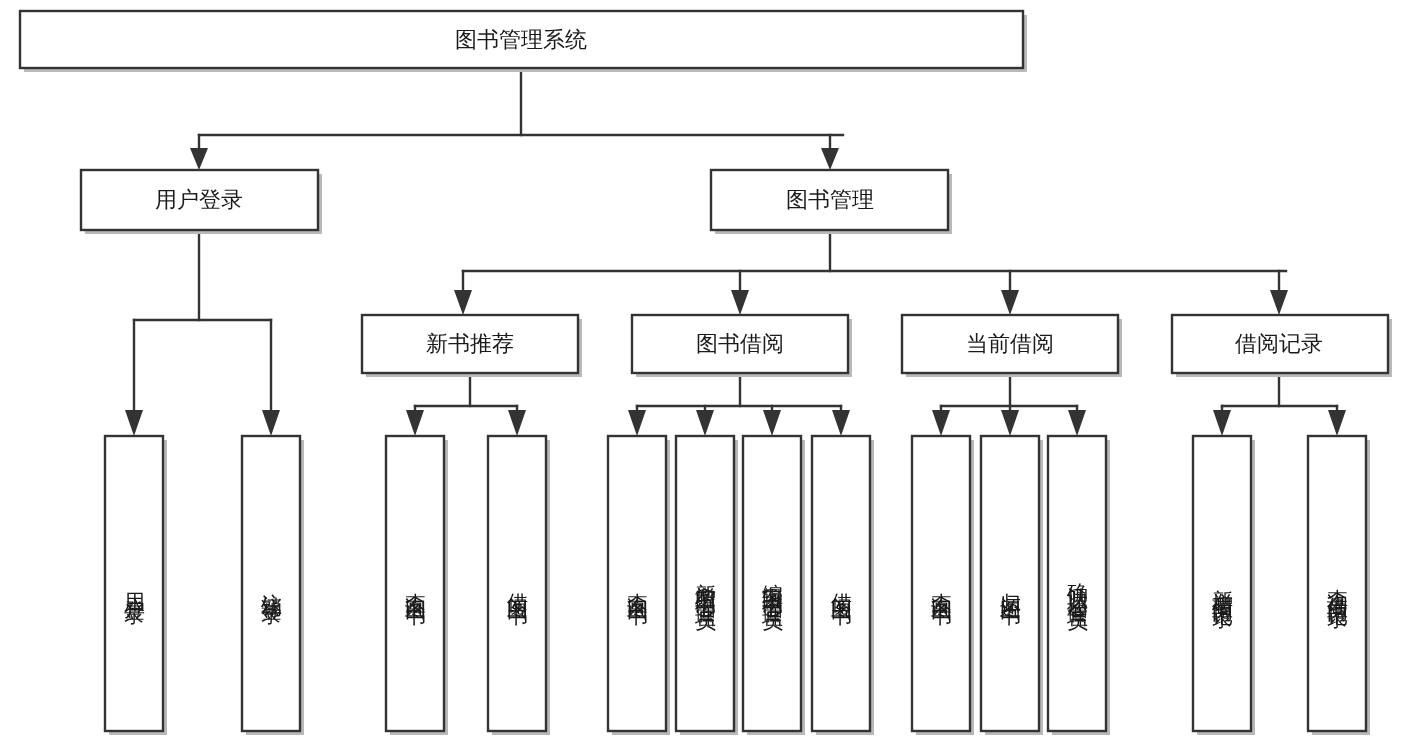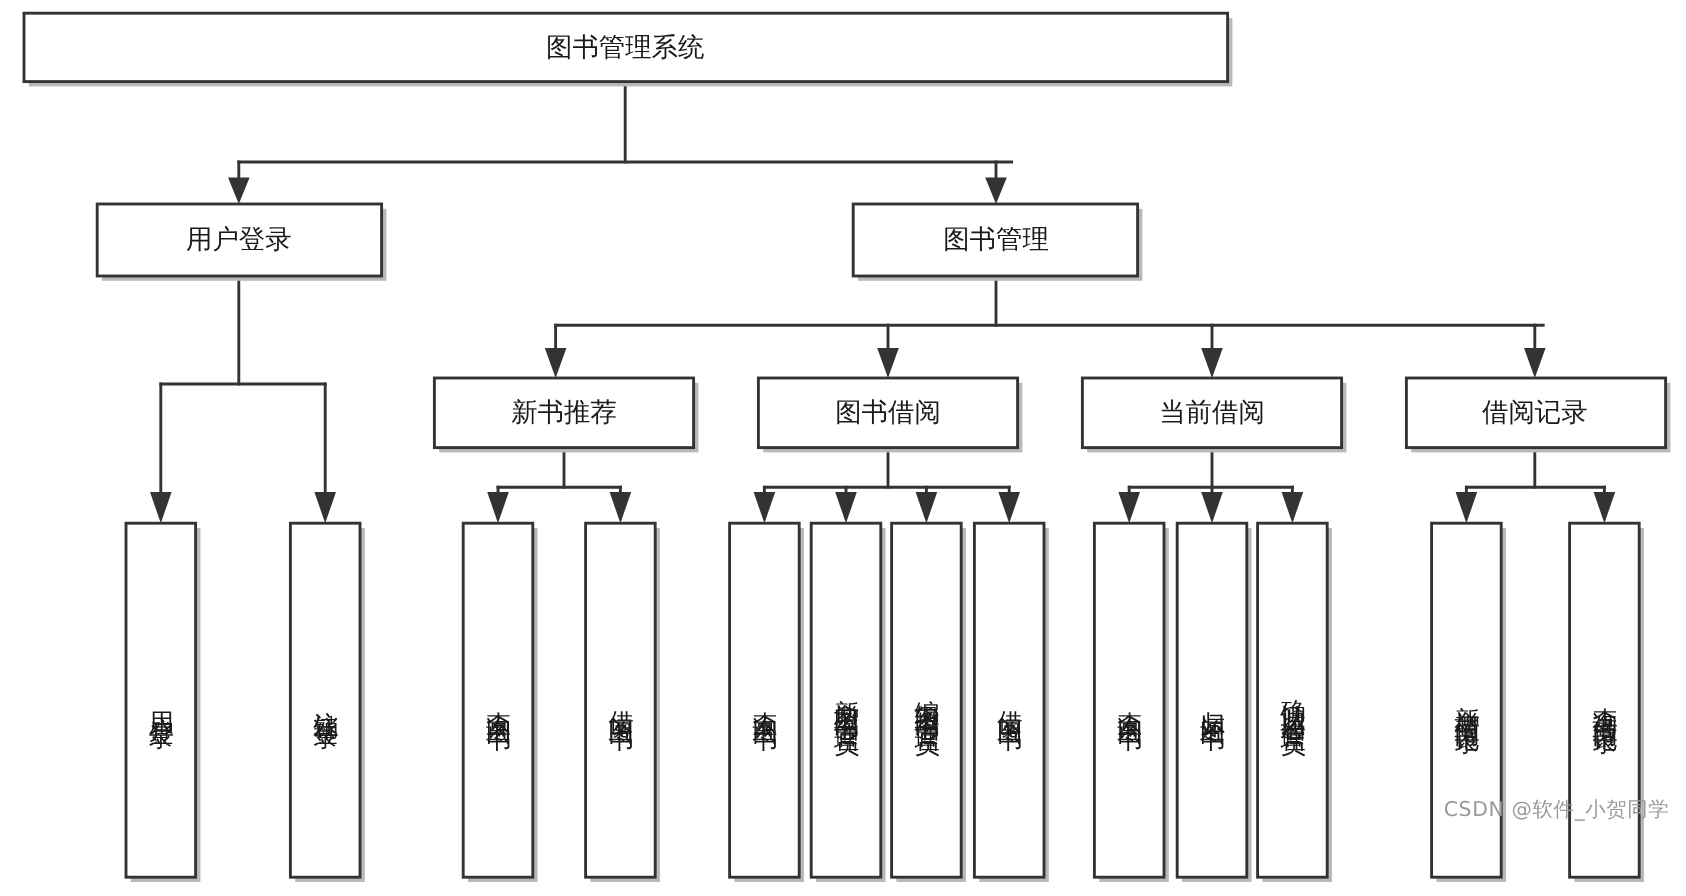--- a/index.html
+++ b/index.html
@@ -248,14 +248,13 @@
       <div style="position: absolute; left: 676px; top: 436px; width: 58px; height: 295px; writing-mode: vertical-rl; text-orientation: upright; display: flex; align-items: center; justify-content: center; font-family: &quot;DejaVu Sans&quot;, &quot;Liberation Sans&quot;, sans-serif; font-size: 21px; line-height: 1; color: rgb(26, 26, 26); letter-spacing: 4px; pointer-events: none; user-select: none;">新增图书（管理员）</div>
       <div style="position: absolute; left: 743px; top: 436px; width: 58px; height: 295px; writing-mode: vertical-rl; text-orientation: upright; display: flex; align-items: center; justify-content: center; font-family: &quot;DejaVu Sans&quot;, &quot;Liberation Sans&quot;, sans-serif; font-size: 21px; line-height: 1; color: rgb(26, 26, 26); letter-spacing: 4px; pointer-events: none; user-select: none;">编辑图书（管理员）</div>
       <div style="position: absolute; left: 812px; top: 436px; width: 58px; height: 295px; writing-mode: vertical-rl; text-orientation: upright; display: flex; align-items: center; justify-content: center; font-family: &quot;DejaVu Sans&quot;, &quot;Liberation Sans&quot;, sans-serif; font-size: 21px; line-height: 1; color: rgb(26, 26, 26); letter-spacing: 4px; pointer-events: none; user-select: none;">借阅图书</div>
       <div style="position: absolute; left: 912px; top: 436px; width: 58px; height: 295px; writing-mode: vertical-rl; text-orientation: upright; display: flex; align-items: center; justify-content: center; font-family: &quot;DejaVu Sans&quot;, &quot;Liberation Sans&quot;, sans-serif; font-size: 21px; line-height: 1; color: rgb(26, 26, 26); letter-spacing: 4px; pointer-events: none; user-select: none;">查询图书</div>
       <div style="position: absolute; left: 981px; top: 436px; width: 58px; height: 295px; writing-mode: vertical-rl; text-orientation: upright; display: flex; align-items: center; justify-content: center; font-family: &quot;DejaVu Sans&quot;, &quot;Liberation Sans&quot;, sans-serif; font-size: 21px; line-height: 1; color: rgb(26, 26, 26); letter-spacing: 4px; pointer-events: none; user-select: none;">归还图书</div>
       <div style="position: absolute; left: 1048px; top: 436px; width: 58px; height: 295px; writing-mode: vertical-rl; text-orientation: upright; display: flex; align-items: center; justify-content: center; font-family: &quot;DejaVu Sans&quot;, &quot;Liberation Sans&quot;, sans-serif; font-size: 21px; line-height: 1; color: rgb(26, 26, 26); letter-spacing: 4px; pointer-events: none; user-select: none;">确认归还（管理员）</div>
       <div style="position: absolute; left: 1193px; top: 436px; width: 58px; height: 295px; writing-mode: vertical-rl; text-orientation: upright; display: flex; align-items: center; justify-content: center; font-family: &quot;DejaVu Sans&quot;, &quot;Liberation Sans&quot;, sans-serif; font-size: 21px; line-height: 1; color: rgb(26, 26, 26); letter-spacing: 4px; pointer-events: none; user-select: none;">新增借阅记录</div>
       <div style="position: absolute; left: 1308px; top: 436px; width: 58px; height: 295px; writing-mode: vertical-rl; text-orientation: upright; display: flex; align-items: center; justify-content: center; font-family: &quot;DejaVu Sans&quot;, &quot;Liberation Sans&quot;, sans-serif; font-size: 21px; line-height: 1; color: rgb(26, 26, 26); letter-spacing: 4px; pointer-events: none; user-select: none;">查询借阅记录</div>
     </div>
 
-  <div class="watermark">CSDN @软件_小贺同学</div>
 </div>
 
 </body></html>

